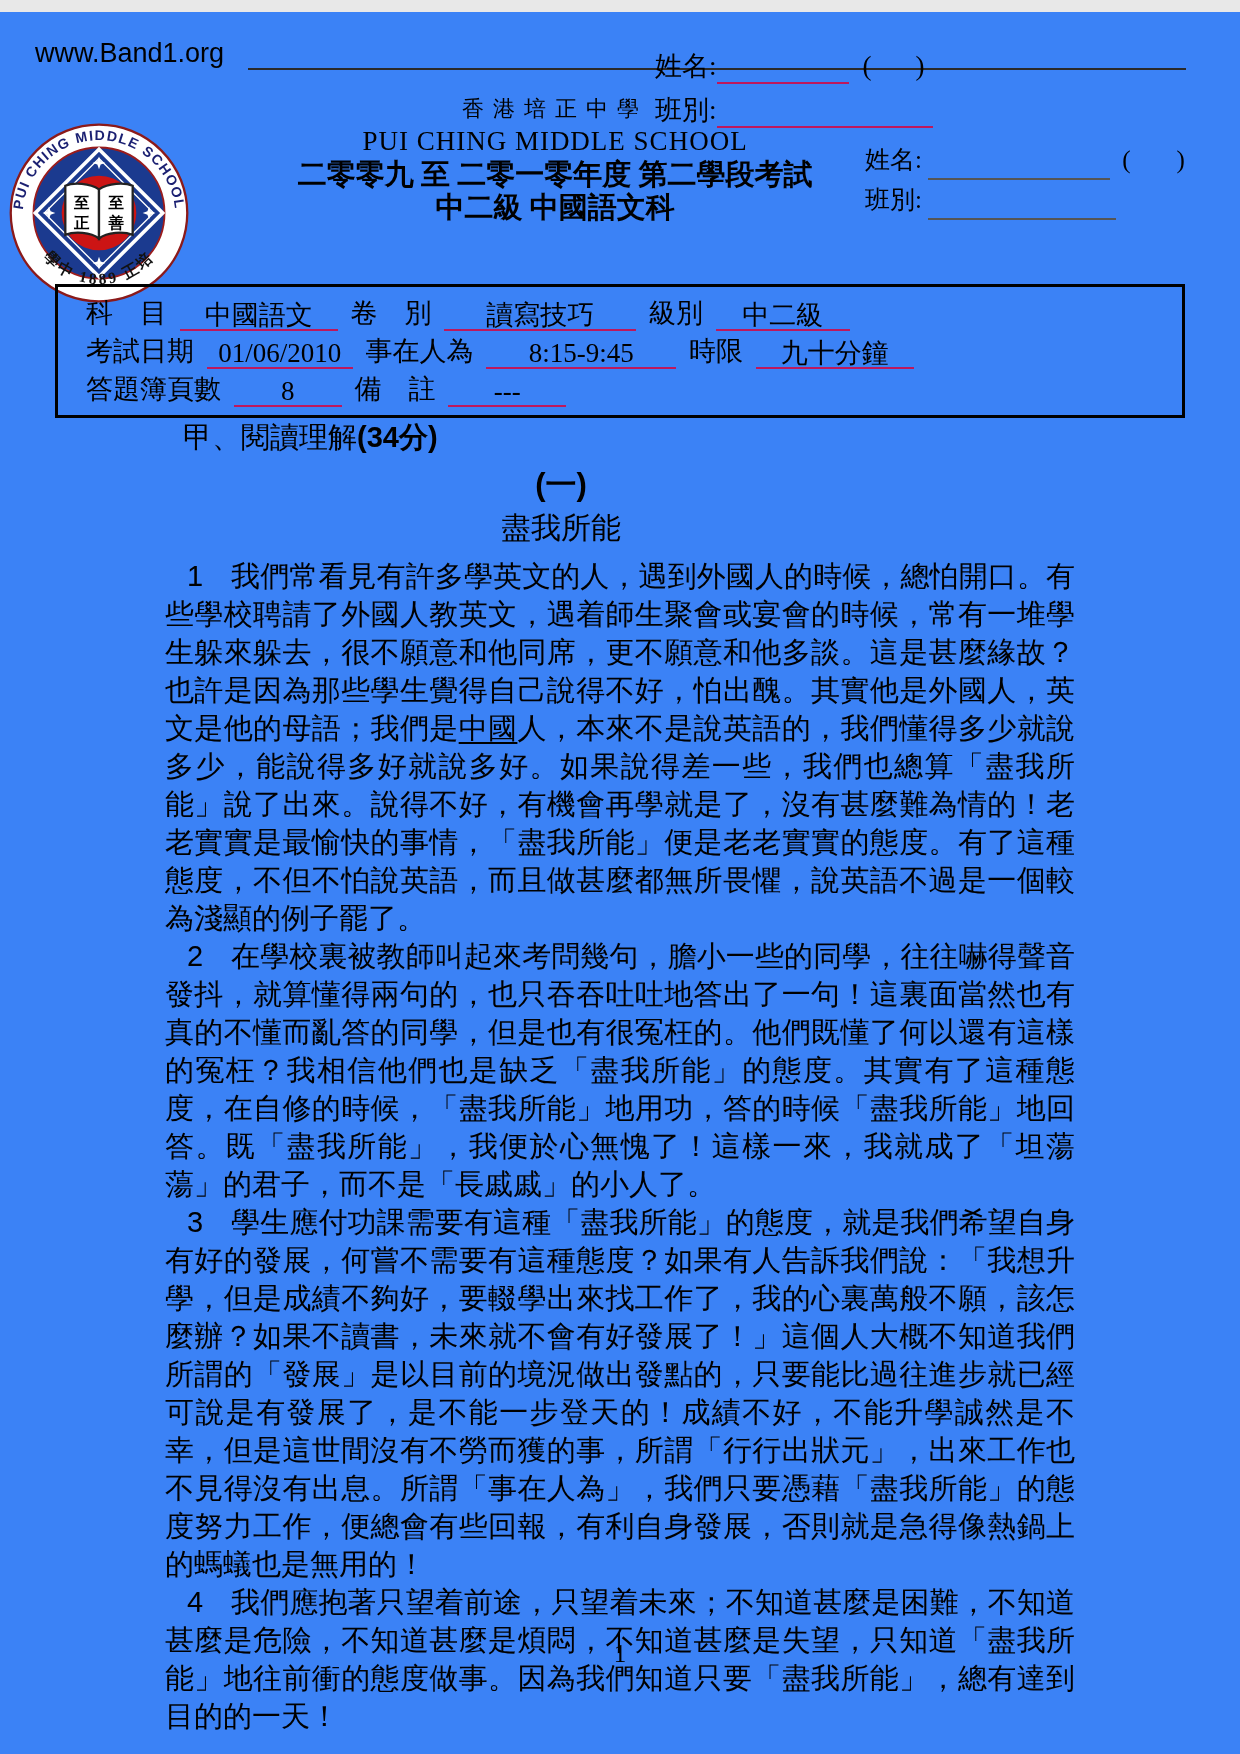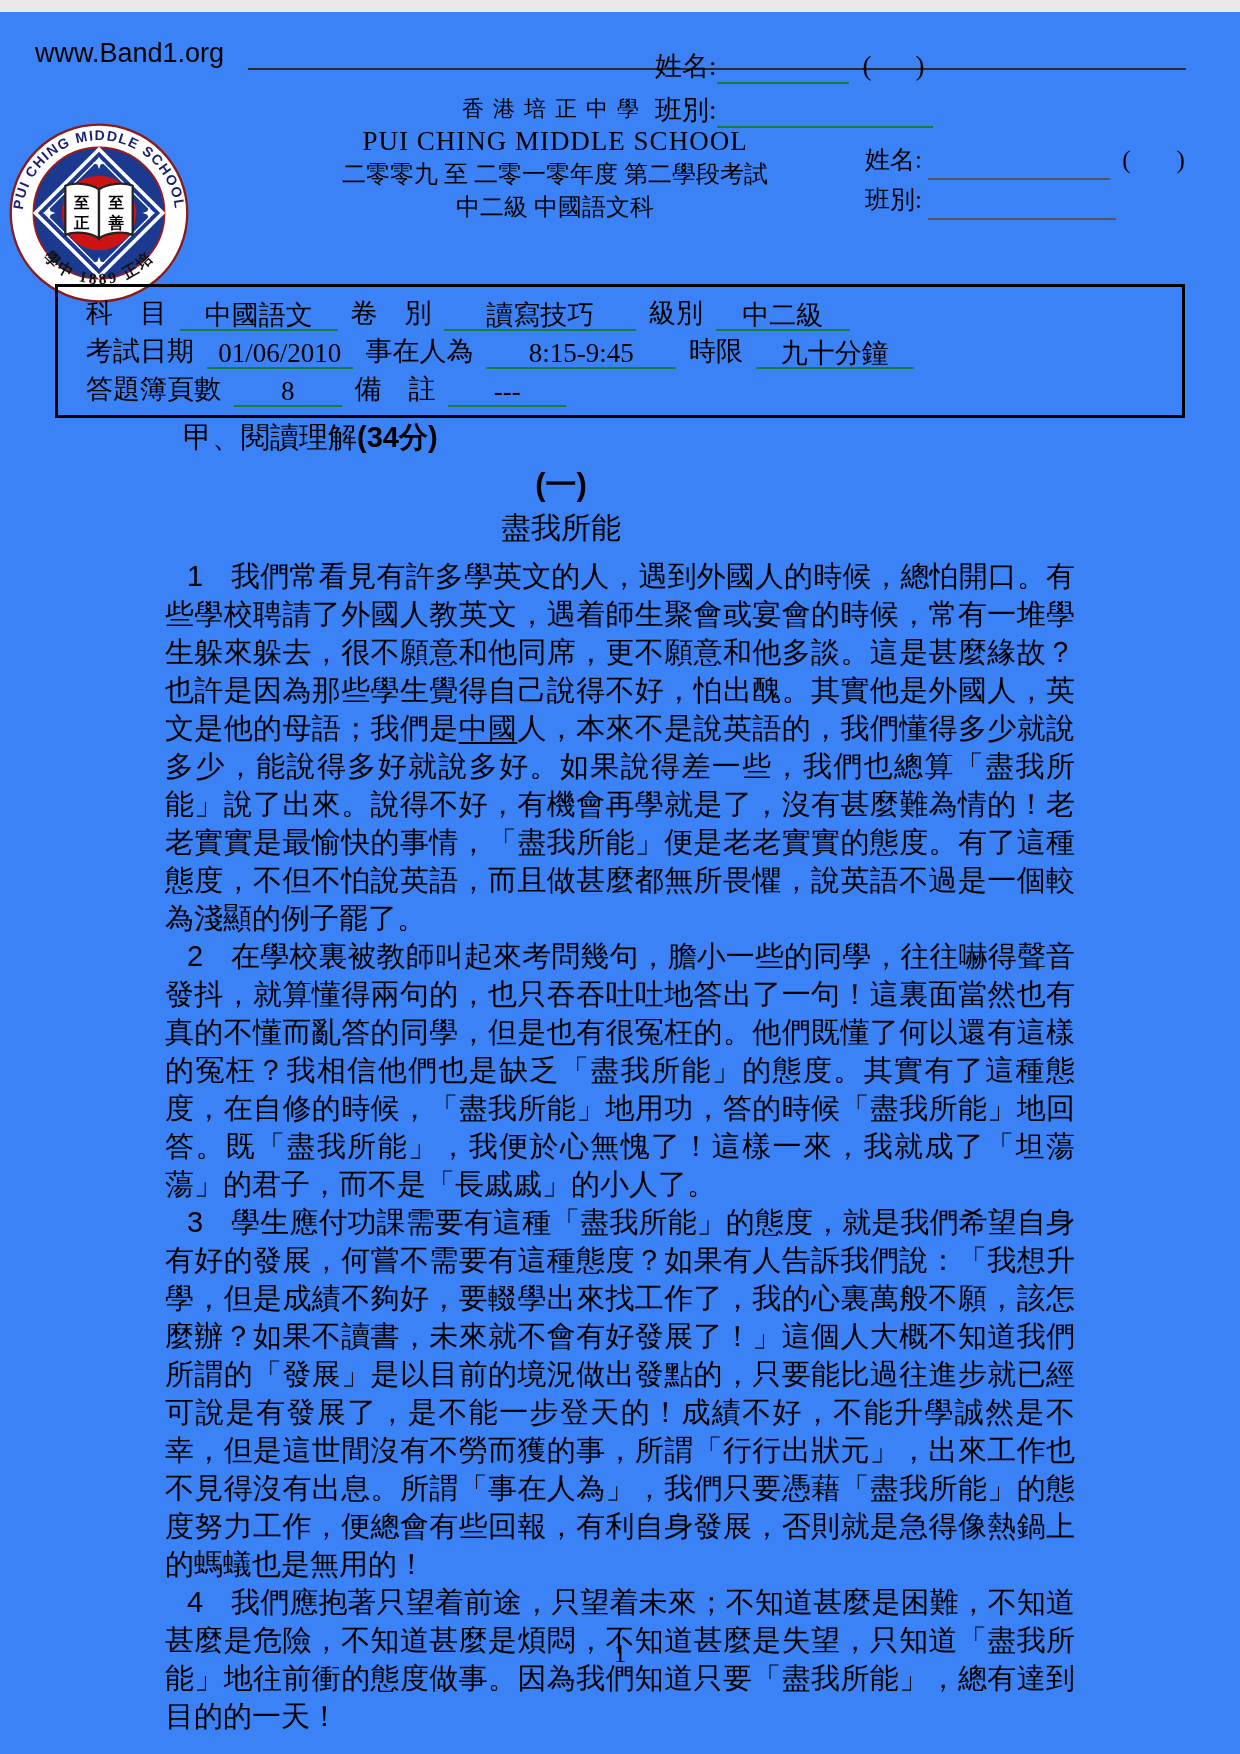--- a/index.html
+++ b/index.html
@@ -4,32 +4,32 @@
 <style>
   html,body{margin:0;padding:0;background:#e8e8e8;}
   .page{position:relative;width:1240px;height:1754px;background:#3b82f6;margin:12px auto;
         font-family:"Liberation Serif",serif;color:#000;overflow:hidden;}
 
   
   .site{position:absolute;left:35px;top:26px;font-family:"Liberation Sans",sans-serif;font-size:27px;}
   .top-rule{position:absolute;left:248px;top:56px;width:938px;height:2px;background:#2a2a2a;}
   .top-name{position:absolute;left:655px;top:36px;font-size:27px;white-space:nowrap;}
   .top-class{position:absolute;left:655px;top:80px;font-size:27px;white-space:nowrap;}
-  .fill{display:inline-block;border-bottom:2px solid #15803d;text-align:center;vertical-align:bottom;height:33px;}
+  .fill{display:inline-block;border-bottom:2px solid #be185d;text-align:center;vertical-align:bottom;height:33px;}
   .paren{display:inline-block;margin-left:14px;letter-spacing:0;}
   .paren .gap{display:inline-block;width:44px;}
 
   
   .logo{position:absolute;left:8px;top:110px;width:182px;height:182px;}
 
   
   .titleblock{position:absolute;left:255px;top:80px;width:600px;text-align:center;line-height:33px;}
   .school-cn{font-size:22px;letter-spacing:9px;}
   .school-en{font-size:27px;letter-spacing:1px;}
-  .exam-line,.subject-line{font-size:24px;font-family:"Liberation Serif",serif;}
+  .exam-line,.subject-line{font-size:29px;font-family:"Liberation Serif",serif;font-weight:bold;}
 
   
   .rightblock{position:absolute;left:865px;top:128px;font-size:25px;line-height:40px;white-space:nowrap;}
   .rightblock .fill{border-bottom-color:#555;height:31px;}
   .rparen{display:inline-block;margin-left:12px;}
   .rparen .gap{display:inline-block;width:46px;}
 
   
   .infobox{position:absolute;left:55px;top:272px;width:1096px;height:120px;border:3px solid #000;
            font-size:27px;padding:8px 0 0 28px;box-sizing:content-box;}

